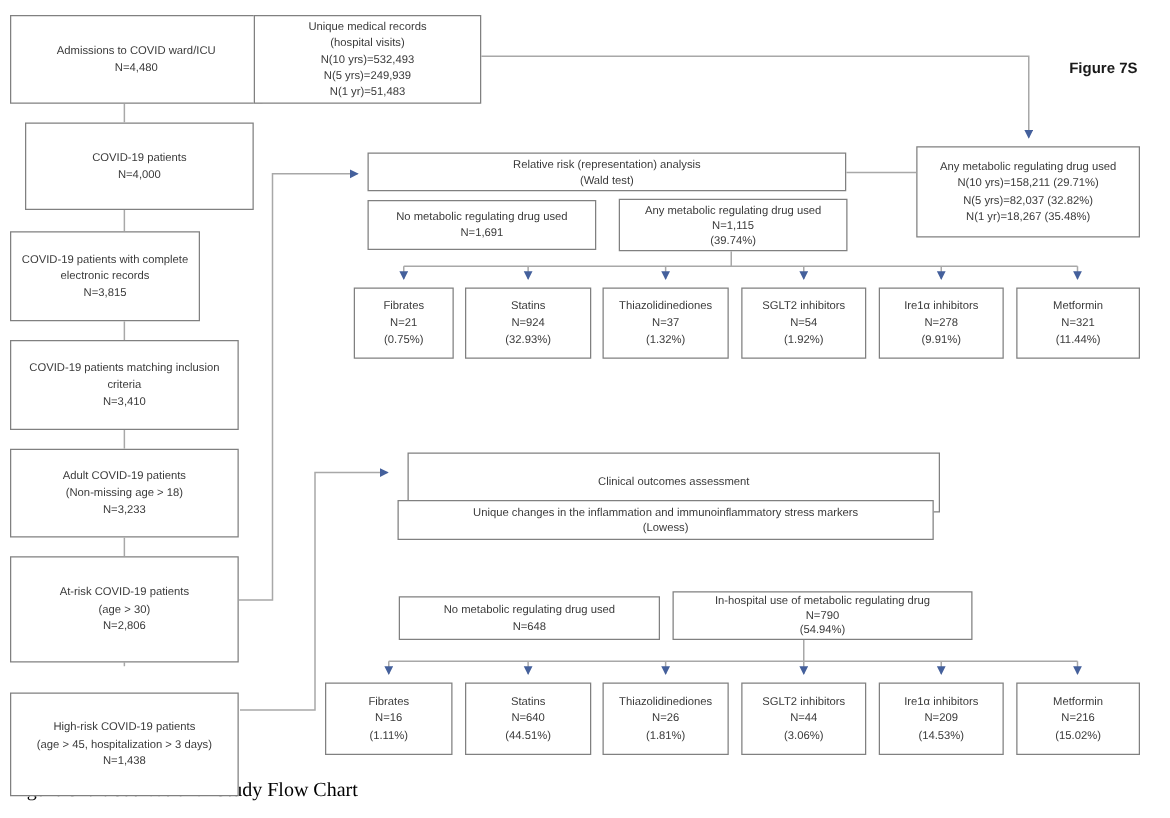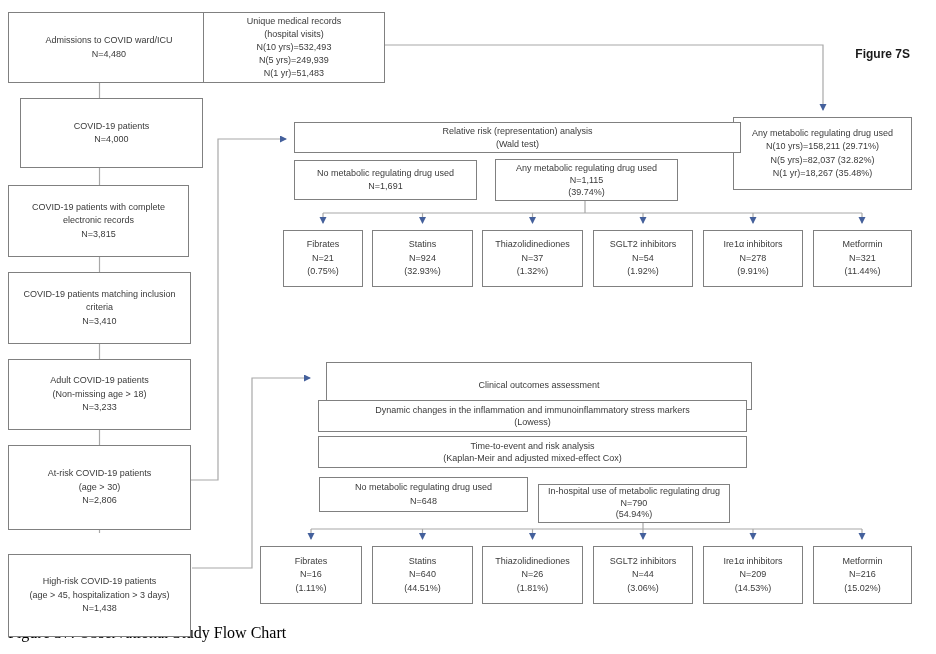--- a/index.html
+++ b/index.html
@@ -69,21 +69,21 @@
     <path class="ln" d="M862,529 L862,539" marker-end="url(#arr)"></path>
   </svg>
 
   <div class="figure-label">Figure 7S</div>
   <div class="caption">Figure S7. Observational Study Flow Chart</div>
 
   <div class="box" style="left:8px;top:12px;width:202px;height:71px">Admissions to COVID ward/ICU
 N=4,480</div>
   <div class="box" style="left:20px;top:98px;width:183px;height:70px">COVID-19 patients
 N=4,000</div>
-  <div class="box" style="left:8px;top:185px;width:181px;height:72px">COVID-19 patients with complete
+  <div class="box" style="left:8px;top:185px;width:152px;height:72px">COVID-19 patients with complete
 electronic records
 N=3,815</div>
   <div class="box" style="left:8px;top:272px;width:183px;height:72px">COVID-19 patients matching inclusion
 criteria
 N=3,410</div>
   <div class="box" style="left:8px;top:359px;width:183px;height:71px">Adult COVID-19 patients
 (Non-missing age &gt; 18)
 N=3,233</div>
   <div class="box" style="left:8px;top:445px;width:183px;height:85px">At-risk COVID-19 patients
 (age &gt; 30)
@@ -96,21 +96,21 @@
 (hospital visits)
 N(10 yrs)=532,493
 N(5 yrs)=249,939
 N(1 yr)=51,483</div>
 
   <div class="box" style="left:733px;top:117px;width:179px;height:73px;line-height:1.5">Any metabolic regulating drug used
 N(10 yrs)=158,211 (29.71%)
 N(5 yrs)=82,037 (32.82%)
 N(1 yr)=18,267 (35.48%)</div>
 
-  <div class="box" style="left:294px;top:122px;width:447px;height:31px;line-height:1.35">Relative risk (representation) analysis
+  <div class="box" style="left:294px;top:122px;width:383px;height:31px;line-height:1.35">Relative risk (representation) analysis
 (Wald test)</div>
   <div class="box" style="left:294px;top:160px;width:183px;height:40px">No metabolic regulating drug used
 N=1,691</div>
   <div class="box" style="left:495px;top:159px;width:183px;height:42px;line-height:1.35">Any metabolic regulating drug used
 N=1,115
 (39.74%)</div>
 
   <div class="box" style="left:283px;top:230px;width:80px;height:57px">Fibrates
 N=21
 (0.75%)</div>
@@ -124,27 +124,25 @@
 N=54
 (1.92%)</div>
   <div class="box" style="left:703px;top:230px;width:100px;height:57px">Ire1α inhibitors
 N=278
 (9.91%)</div>
   <div class="box" style="left:813px;top:230px;width:99px;height:57px">Metformin
 N=321
 (11.44%)</div>
 
   <div class="box" style="left:326px;top:362px;width:426px;height:48px">Clinical outcomes assessment</div>
-  <div class="box" style="left:318px;top:400px;width:429px;height:32px;line-height:1.35">Dynamic changes in the inflammation and immunoinflammatory stress markers
+  <div class="box" style="left:318px;top:400px;width:429px;height:32px;line-height:1.35">Unique changes in the inflammation and immunoinflammatory stress markers
 (Lowess)</div>
-  <div class="box" style="left:318px;top:436px;width:429px;height:32px;line-height:1.35">Time-to-event and risk analysis
-(Kaplan-Meir and adjusted mixed-effect Cox)</div>
   <div class="box" style="left:319px;top:477px;width:209px;height:35px">No metabolic regulating drug used
 N=648</div>
-  <div class="box" style="left:538px;top:484px;width:192px;height:39px;line-height:1.3">In-hospital use of metabolic regulating drug
+  <div class="box" style="left:538px;top:473px;width:240px;height:39px;line-height:1.3">In-hospital use of metabolic regulating drug
 N=790
 (54.94%)</div>
 
   <div class="box" style="left:260px;top:546px;width:102px;height:58px">Fibrates
 N=16
 (1.11%)</div>
   <div class="box" style="left:372px;top:546px;width:101px;height:58px">Statins
 N=640
 (44.51%)</div>
   <div class="box" style="left:482px;top:546px;width:101px;height:58px">Thiazolidinediones

